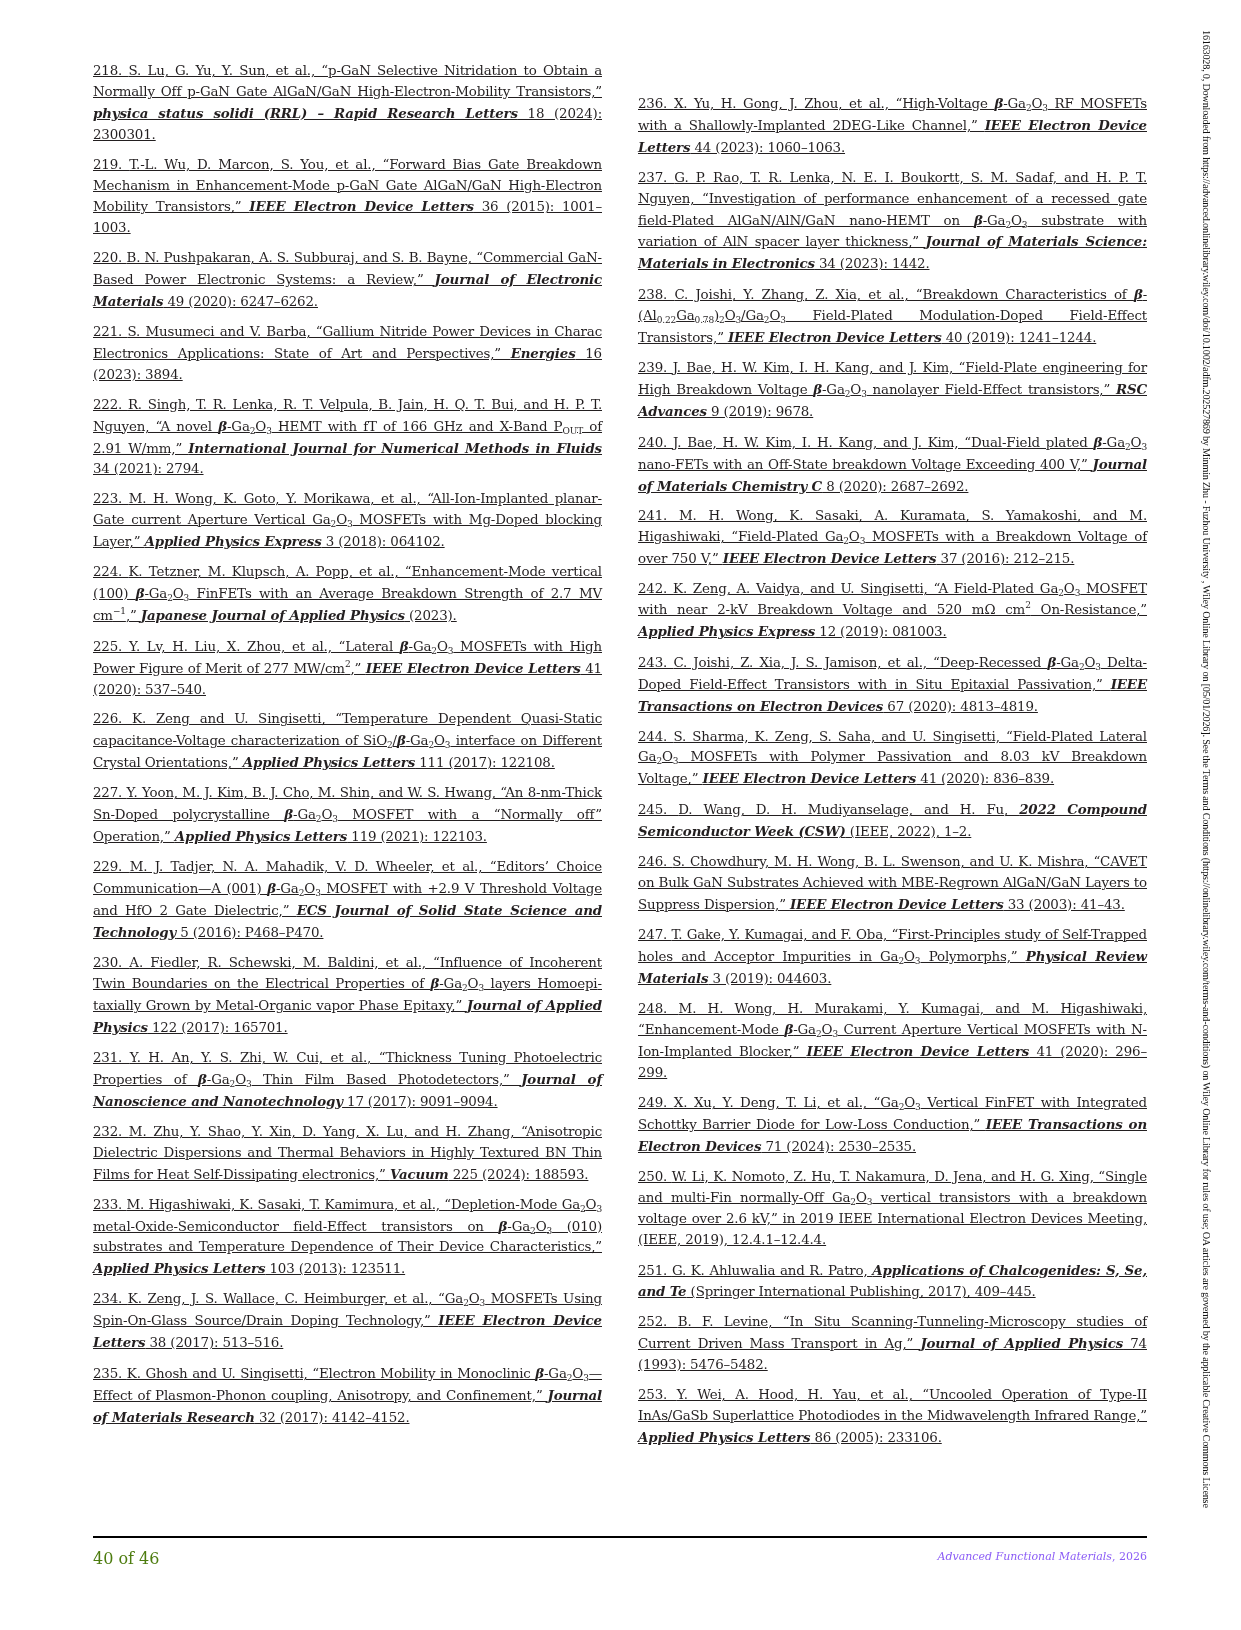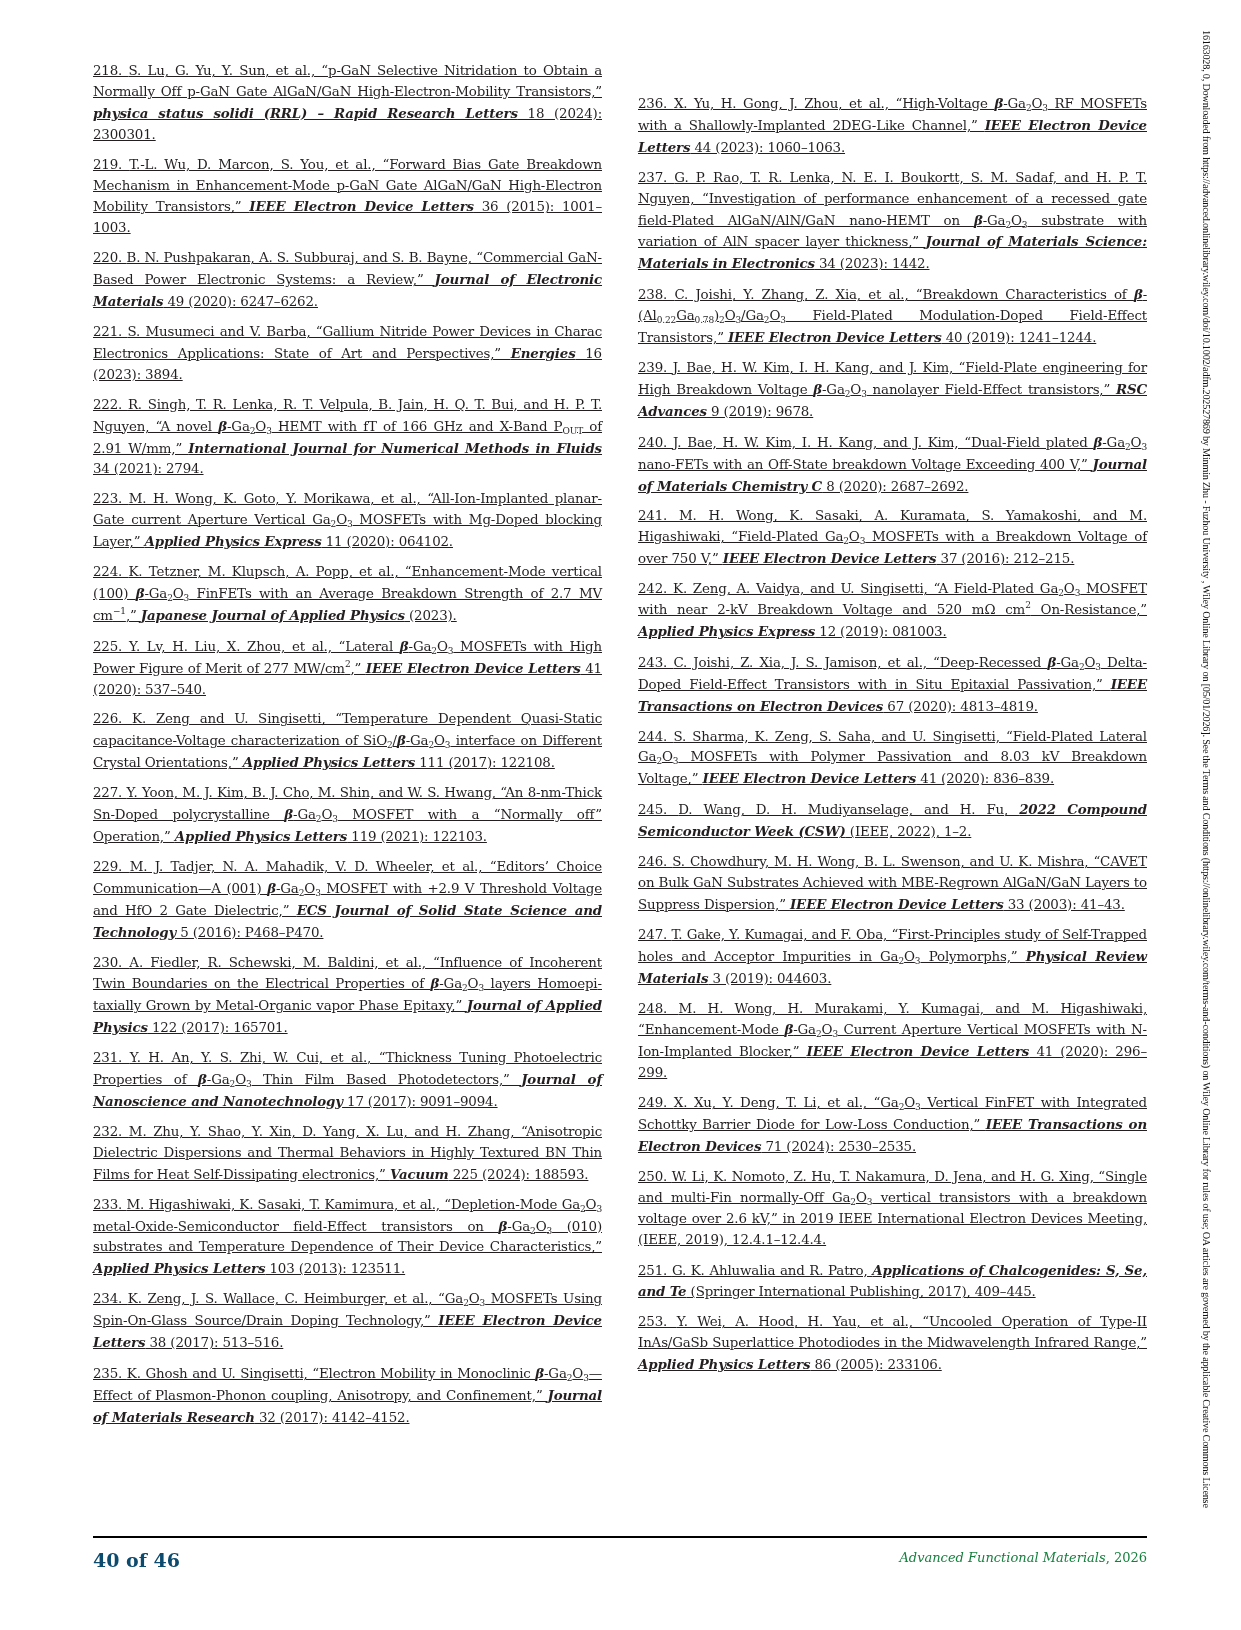--- a/index.html
+++ b/index.html
@@ -8,40 +8,40 @@
   .col { position: absolute; top: 61px; width: 509px; text-decoration: underline; }
   .col-left { left: 93px; }
   .col-right { left: 638px; margin-top: 32px; }
   .ref { font-size: 13.4px; line-height: 20.9px; text-align: justify;
          margin: 0 0 9px 0; letter-spacing: -0.15px; hyphens: manual; }
   .ref i { font-style: italic; font-weight: 600; }
   .ref sub { font-size: 9px; line-height: 0; vertical-align: -3px; }
   .ref sup { font-size: 9px; line-height: 0; vertical-align: 6px; }
   .footer-rule { position: absolute; left: 93px; top: 1536px; width: 1054px;
                  height: 2px; background: #000; }
-  .page-num { position: absolute; left: 93px; top: 1549px; font-size: 19px;
-              font-weight: 700; color: #0c4a6e; }
-  .journal-year { position: absolute; right: 94px; top: 1550px; font-size: 13px;
-                  color: #15803d; }
+  .page-num { position: absolute; left: 93px; top: 1549px; font-size: 16px;
+              font-weight: 400; color: #4d7c0f; }
+  .journal-year { position: absolute; right: 94px; top: 1550px; font-size: 11px;
+                  color: #8b5cf6; }
   .journal-year i { font-style: italic; }
   .side-note { position: absolute; left: 1193px; top: 30px; width: 20px; height: 1560px;
                writing-mode: vertical-rl; font-size: 10.2px; line-height: 14px;
                white-space: nowrap; font-family: "Liberation Serif", serif; color: #111;
                letter-spacing: -0.2px; }
 </style>
 </head>
 <body>
 
 <div class="col col-left">
     <p class="ref"><span>218. </span><span>S. Lu, G. Yu, Y. Sun, et al., “p-GaN Selective Nitridation to Obtain a Normally Off p-GaN Gate AlGaN/GaN High-Electron-Mobility Tran­sistors,” </span><i>physica status solidi (RRL) – Rapid Research Letters</i><span> 18 (2024): 2300301.</span></p>
     <p class="ref"><span>219. </span><span>T.-L. Wu, D. Marcon, S. You, et al., “Forward Bias Gate Breakdown Mechanism in Enhancement-Mode p-GaN Gate AlGaN/GaN High-Electron Mobility Transistors,” </span><i>IEEE Electron Device Letters</i><span> 36 (2015): 1001–1003.</span></p>
     <p class="ref"><span>220. </span><span>B. N. Pushpakaran, A. S. Subburaj, and S. B. Bayne, “Commercial GaN-Based Power Electronic Systems: a Review,” </span><i>Journal of Electronic Materials</i><span> 49 (2020): 6247–6262.</span></p>
     <p class="ref"><span>221. </span><span>S. Musumeci and V. Barba, “Gallium Nitride Power Devices in Charac Electronics Applications: State of Art and Perspectives,” </span><i>Energies</i><span> 16 (2023): 3894.</span></p>
     <p class="ref"><span>222. </span><span>R. Singh, T. R. Lenka, R. T. Velpula, B. Jain, H. Q. T. Bui, and H. P. T. Nguyen, “A novel </span><i>β</i><span>-Ga</span><sub>2</sub><span>O</span><sub>3</sub><span> HEMT with fT of 166 GHz and X-Band P</span><sub>OUT</sub><span> of 2.91 W/mm,” </span><i>International Journal for Numerical Methods in Fluids</i><span> 34 (2021): 2794.</span></p>
-    <p class="ref"><span>223. </span><span>M. H. Wong, K. Goto, Y. Morikawa, et al., “All-Ion-Implanted planar-Gate current Aperture Vertical Ga</span><sub>2</sub><span>O</span><sub>3</sub><span> MOSFETs with Mg-Doped blocking Layer,” </span><i>Applied Physics Express</i><span> 11 (2020): 064102.</span></p>
+    <p class="ref"><span>223. </span><span>M. H. Wong, K. Goto, Y. Morikawa, et al., “All-Ion-Implanted planar-Gate current Aperture Vertical Ga</span><sub>2</sub><span>O</span><sub>3</sub><span> MOSFETs with Mg-Doped blocking Layer,” </span><i>Applied Physics Express</i><span> 3 (2018): 064102.</span></p>
     <p class="ref"><span>224. </span><span>K. Tetzner, M. Klupsch, A. Popp, et al., “Enhancement-Mode vertical (100) </span><i>β</i><span>-Ga</span><sub>2</sub><span>O</span><sub>3</sub><span> FinFETs with an Average Breakdown Strength of 2.7 MV cm</span><sup>−1</sup><span>,” </span><i>Japanese Journal of Applied Physics</i><span> (2023).</span></p>
     <p class="ref"><span>225. </span><span>Y. Lv, H. Liu, X. Zhou, et al., “Lateral </span><i>β</i><span>-Ga</span><sub>2</sub><span>O</span><sub>3</sub><span> MOSFETs with High Power Figure of Merit of 277 MW/cm</span><sup>2</sup><span>,” </span><i>IEEE Electron Device Letters</i><span> 41 (2020): 537–540.</span></p>
     <p class="ref"><span>226. </span><span>K. Zeng and U. Singisetti, “Temperature Dependent Quasi-Static capacitance-Voltage characterization of SiO</span><sub>2</sub><span>/</span><i>β</i><span>-Ga</span><sub>2</sub><span>O</span><sub>3</sub><span> interface on Differ­ent Crystal Orientations,” </span><i>Applied Physics Letters</i><span> 111 (2017): 122108.</span></p>
     <p class="ref"><span>227. </span><span>Y. Yoon, M. J. Kim, B. J. Cho, M. Shin, and W. S. Hwang, “An 8-nm-Thick Sn-Doped polycrystalline </span><i>β</i><span>-Ga</span><sub>2</sub><span>O</span><sub>3</sub><span> MOSFET with a “Normally off” Operation,” </span><i>Applied Physics Letters</i><span> 119 (2021): 122103.</span></p>
     <p class="ref"><span>229. </span><span>M. J. Tadjer, N. A. Mahadik, V. D. Wheeler, et al., “Editors’ Choice Communication—A (001) </span><i>β</i><span>-Ga</span><sub>2</sub><span>O</span><sub>3</sub><span> MOSFET with +2.9 V Threshold Voltage and HfO 2 Gate Dielectric,” </span><i>ECS Journal of Solid State Science and Technology</i><span> 5 (2016): P468–P470.</span></p>
     <p class="ref"><span>230. </span><span>A. Fiedler, R. Schewski, M. Baldini, et al., “Influence of Incoherent Twin Boundaries on the Electrical Properties of </span><i>β</i><span>-Ga</span><sub>2</sub><span>O</span><sub>3</sub><span> layers Homoepi­taxially Grown by Metal-Organic vapor Phase Epitaxy,” </span><i>Journal of Applied Physics</i><span> 122 (2017): 165701.</span></p>
     <p class="ref"><span>231. </span><span>Y. H. An, Y. S. Zhi, W. Cui, et al., “Thickness Tuning Photoelectric Properties of </span><i>β</i><span>-Ga</span><sub>2</sub><span>O</span><sub>3</sub><span> Thin Film Based Photodetectors,” </span><i>Journal of Nanoscience and Nanotechnology</i><span> 17 (2017): 9091–9094.</span></p>
     <p class="ref"><span>232. </span><span>M. Zhu, Y. Shao, Y. Xin, D. Yang, X. Lu, and H. Zhang, “Anisotropic Dielectric Dispersions and Thermal Behaviors in Highly Textured BN Thin Films for Heat Self-Dissipating electronics,” </span><i>Vacuum</i><span> 225 (2024): 188593.</span></p>
     <p class="ref"><span>233. </span><span>M. Higashiwaki, K. Sasaki, T. Kamimura, et al., “Depletion-Mode Ga</span><sub>2</sub><span>O</span><sub>3</sub><span> metal-Oxide-Semiconductor field-Effect transistors on </span><i>β</i><span>-Ga</span><sub>2</sub><span>O</span><sub>3</sub><span> (010) substrates and Temperature Dependence of Their Device Charac­teristics,” </span><i>Applied Physics Letters</i><span> 103 (2013): 123511.</span></p>
     <p class="ref"><span>234. </span><span>K. Zeng, J. S. Wallace, C. Heimburger, et al., “Ga</span><sub>2</sub><span>O</span><sub>3</sub><span> MOSFETs Using Spin-On-Glass Source/Drain Doping Technology,” </span><i>IEEE Electron Device Letters</i><span> 38 (2017): 513–516.</span></p>
@@ -57,20 +57,21 @@
     <p class="ref"><span>242. </span><span>K. Zeng, A. Vaidya, and U. Singisetti, “A Field-Plated Ga</span><sub>2</sub><span>O</span><sub>3</sub><span> MOS­FET with near 2-kV Breakdown Voltage and 520 mΩ cm</span><sup>2</sup><span> On-Resistance,” </span><i>Applied Physics Express</i><span> 12 (2019): 081003.</span></p>
     <p class="ref"><span>243. </span><span>C. Joishi, Z. Xia, J. S. Jamison, et al., “Deep-Recessed </span><i>β</i><span>-Ga</span><sub>2</sub><span>O</span><sub>3</sub><span> Delta-Doped Field-Effect Transistors with in Situ Epitaxial Passivation,” </span><i>IEEE Transactions on Electron Devices</i><span> 67 (2020): 4813–4819.</span></p>
     <p class="ref"><span>244. </span><span>S. Sharma, K. Zeng, S. Saha, and U. Singisetti, “Field-Plated Lateral Ga</span><sub>2</sub><span>O</span><sub>3</sub><span> MOSFETs with Polymer Passivation and 8.03 kV Breakdown Voltage,” </span><i>IEEE Electron Device Letters</i><span> 41 (2020): 836–839.</span></p>
     <p class="ref"><span>245. </span><span>D. Wang, D. H. Mudiyanselage, and H. Fu, </span><i>2022 Compound Semicon­ductor Week (CSW)</i><span> (IEEE, 2022), 1–2.</span></p>
     <p class="ref"><span>246. </span><span>S. Chowdhury, M. H. Wong, B. L. Swenson, and U. K. Mishra, “CAVET on Bulk GaN Substrates Achieved with MBE-Regrown AlGaN/GaN Layers to Suppress Dispersion,” </span><i>IEEE Electron Device Letters</i><span> 33 (2003): 41–43.</span></p>
     <p class="ref"><span>247. </span><span>T. Gake, Y. Kumagai, and F. Oba, “First-Principles study of Self-Trapped holes and Acceptor Impurities in Ga</span><sub>2</sub><span>O</span><sub>3</sub><span> Polymorphs,” </span><i>Physical Review Materials</i><span> 3 (2019): 044603.</span></p>
     <p class="ref"><span>248. </span><span>M. H. Wong, H. Murakami, Y. Kumagai, and M. Higashiwaki, “Enhancement-Mode </span><i>β</i><span>-Ga</span><sub>2</sub><span>O</span><sub>3</sub><span> Current Aperture Vertical MOSFETs with N-Ion-Implanted Blocker,” </span><i>IEEE Electron Device Letters</i><span> 41 (2020): 296–299.</span></p>
     <p class="ref"><span>249. </span><span>X. Xu, Y. Deng, T. Li, et al., “Ga</span><sub>2</sub><span>O</span><sub>3</sub><span> Vertical FinFET with Integrated Schottky Barrier Diode for Low-Loss Conduction,” </span><i>IEEE Transactions on Electron Devices</i><span> 71 (2024): 2530–2535.</span></p>
     <p class="ref"><span>250. </span><span>W. Li, K. Nomoto, Z. Hu, T. Nakamura, D. Jena, and H. G. Xing, “Single and multi-Fin normally-Off Ga</span><sub>2</sub><span>O</span><sub>3</sub><span> vertical transistors with a breakdown voltage over 2.6 kV,” in 2019 IEEE International Electron Devices Meeting, (IEEE, 2019), 12.4.1–12.4.4.</span></p>
     <p class="ref"><span>251. </span><span>G. K. Ahluwalia and R. Patro, </span><i>Applications of Chalcogenides: S, Se, and Te</i><span> (Springer International Publishing, 2017), 409–445.</span></p>
+    <p class="ref"><span>252. </span><span>B. F. Levine, “In Situ Scanning-Tunneling-Microscopy studies of Current Driven Mass Transport in Ag,” </span><i>Journal of Applied Physics</i><span> 74 (1993): 5476–5482.</span></p>
     <p class="ref"><span>253. </span><span>Y. Wei, A. Hood, H. Yau, et al., “Uncooled Operation of Type-II InAs/GaSb Superlattice Photodiodes in the Midwavelength Infrared Range,” </span><i>Applied Physics Letters</i><span> 86 (2005): 233106.</span></p>
   </div>
 
 <div class="footer-rule"></div>
 <div class="page-num">40 of 46</div>
 <div class="journal-year"><i>Advanced Functional Materials</i><span>, 2026</span></div>
 
 <div class="side-note">16163028, 0, Downloaded from https://advanced.onlinelibrary.wiley.com/doi/10.1002/adfm.202527869 by Minmin Zhu - Fuzhou University , Wiley Online Library on [05/01/2026]. See the Terms and Conditions (https://onlinelibrary.wiley.com/terms-and-conditions) on Wiley Online Library for rules of use; OA articles are governed by the applicable Creative Commons License</div>
 
 </body></html>

